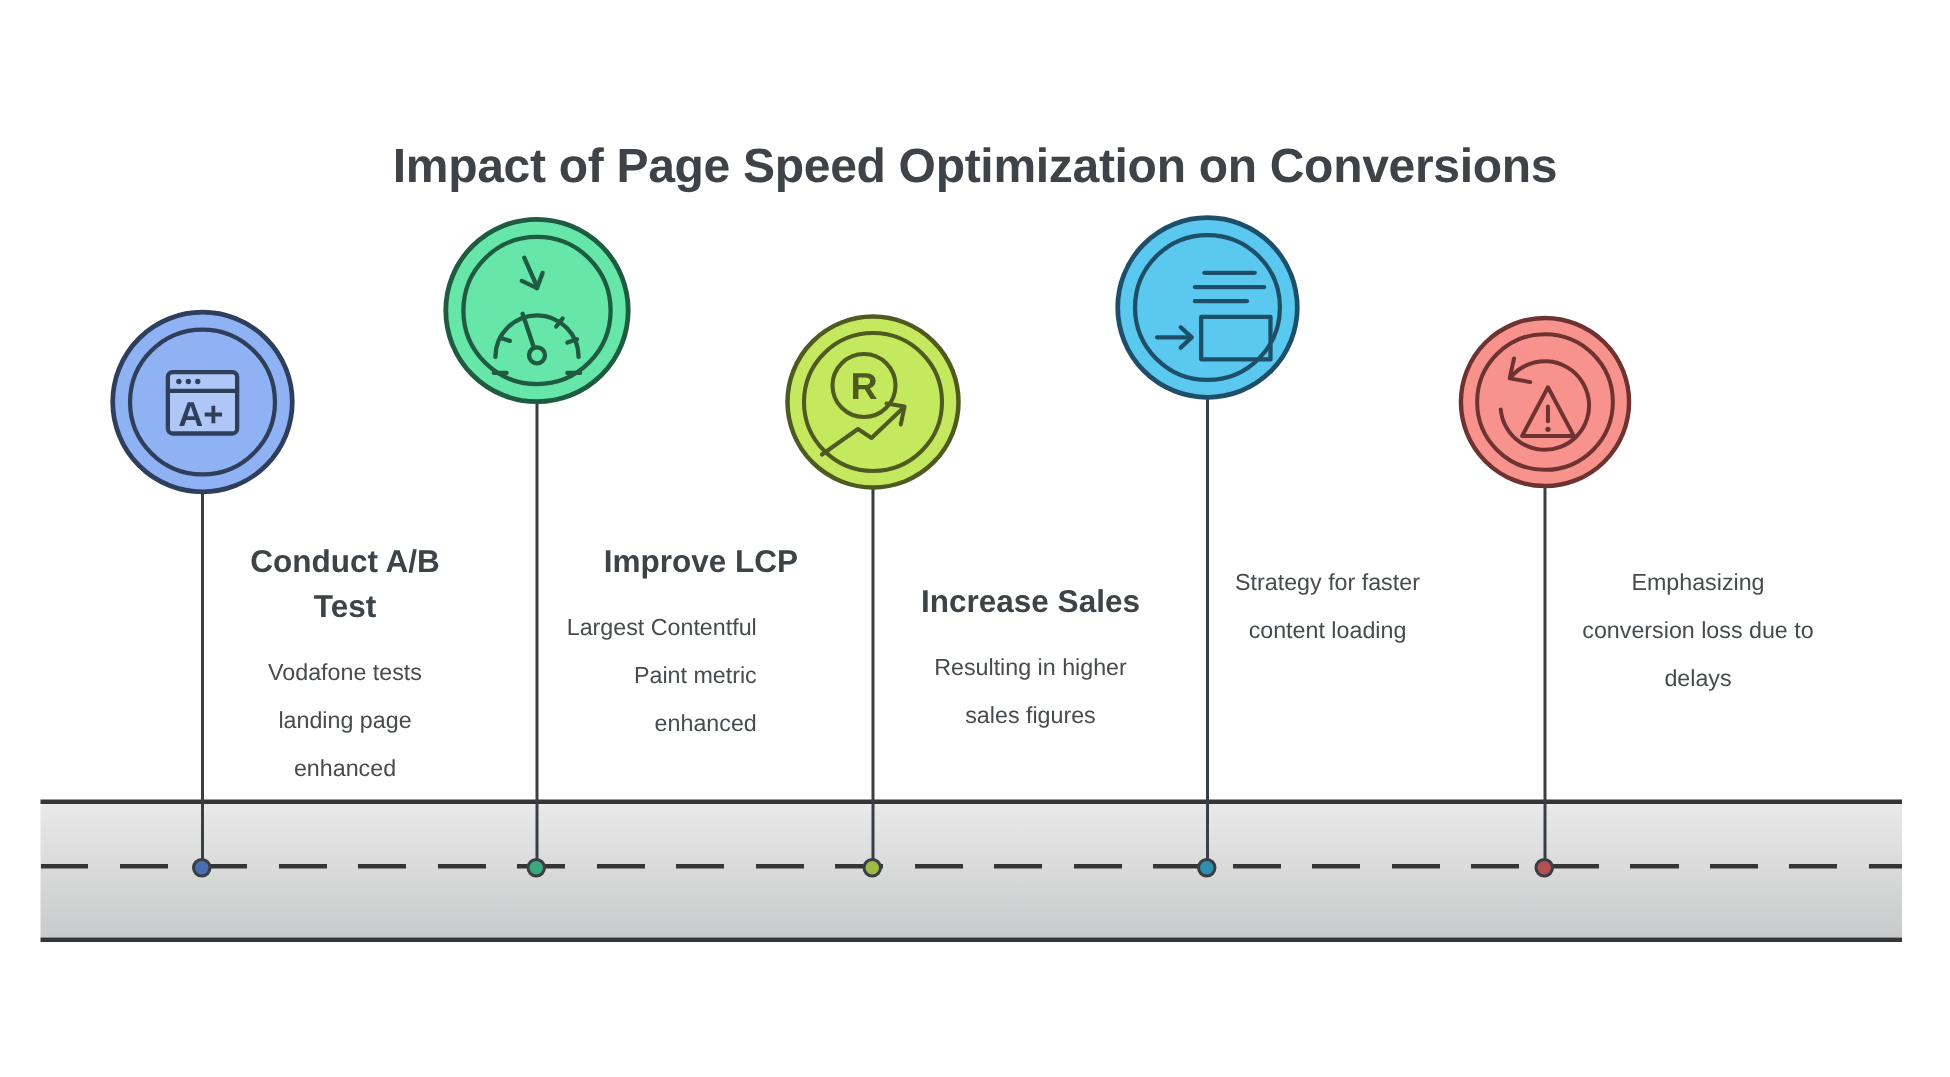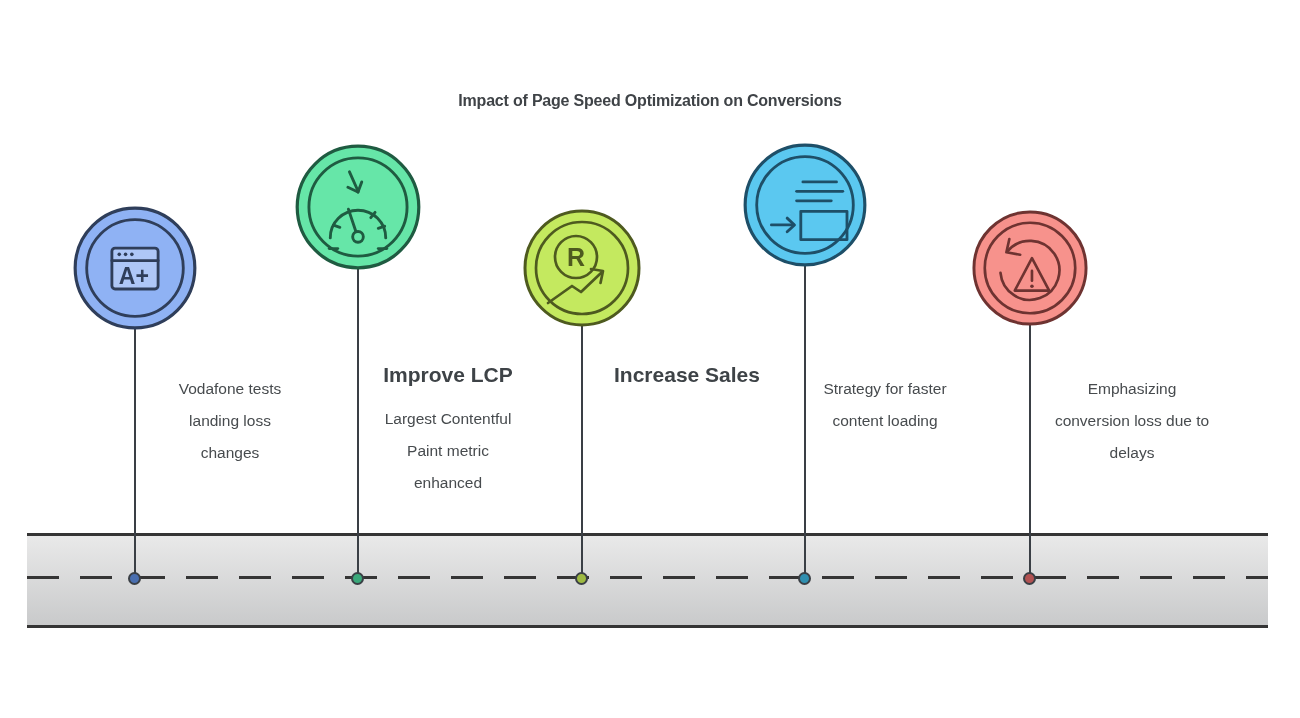--- a/index.html
+++ b/index.html
@@ -1,20 +1,20 @@
 <!DOCTYPE html>
 <html style="--ink: #3A3F45; --title-text: #3F4347; --heading-text: #3E4347; --body-text: #474B4E; --road-line: #353535; --road-top-fill: #E9E9E9; --road-bottom-fill: #C9CACB;"><head>
 <meta charset="utf-8">
 <style>
   html,body { margin:0; padding:0; }
   body { font-family: "Liberation Sans", sans-serif; background:#ffffff; }
   #canvas { position:relative; width:1300px; height:718px; background:#ffffff; overflow:hidden; }
 
   .title { position:absolute; top:92px; left:0; width:1300px; text-align:center;
-           font-size:16px; font-weight:bold; color:var(--title-text); letter-spacing:-0.2px; }
+           font-size:32px; font-weight:bold; color:var(--title-text); letter-spacing:-0.2px; }
 
   
   .road { position:absolute; left:27px; top:533px; width:1241px; height:89px;
           border-top:3px solid var(--road-line); border-bottom:3px solid var(--road-line);
           background:linear-gradient(180deg, var(--road-top-fill) 0%, var(--road-bottom-fill) 100%); }
   .road-dash { position:absolute; left:0px; top:40px; width:1241px; height:3px;
           background:repeating-linear-gradient(90deg, var(--road-line) 0 32px, transparent 32px 53px); }
 
   
   .msvg { position:absolute; }
@@ -29,21 +29,21 @@
   .s1 { left:357px;  top:267px; height:311px; }
   .s2 { left:581px;  top:324px; height:254px; }
   .s3 { left:804px;  top:264px; height:314px; }
   .s4 { left:1029px; top:323px; height:255px; }
 
   .mdot { position:absolute; top:572px; width:9px; height:9px; border-radius:50%;
           border:2px solid var(--ink); background:var(--dot); }
   .d0 { left:128px; } .d1 { left:351px; } .d2 { left:575px; } .d3 { left:798px; } .d4 { left:1023px; }
 
   .mtext { position:absolute; top:360px; width:200px; text-align:center; }
-  .t0 { left:130px; } .t1 { left:348px; } .t2 { left:587px; } .t3 { left:785px; } .t4 { left:1032px; }
+  .t0 { left:130px; } .t1 { left:332px;text-align:right; } .t2 { left:587px;margin-top:27px; } .t3 { left:785px; } .t4 { left:1032px; }
 
   .mh { font-size:21px; line-height:30px; font-weight:bold; color:var(--heading-text); margin:0 auto; }
   .md { font-size:15.5px; line-height:32px; color:var(--body-text); margin:13px auto 0 auto; }
   .t0 .mh { max-width:145px; } .t0 .md { max-width:125px; }
   .t1 .mh { max-width:200px; } .t1 .md { max-width:145px; }
   .t2 .mh { max-width:200px; } .t2 .md { max-width:150px; }
   .t3 .mh { max-width:120px; } .t3 .md { max-width:155px; }
   .t4 .mh { max-width:160px; } .t4 .md { max-width:155px; }
 
   
@@ -73,21 +73,22 @@
       <circle class="outer" cx="60" cy="60" r="57"></circle>
       <circle class="ring" cx="60" cy="60" r="46"></circle>
       <rect class="win" x="38" y="41" width="44" height="39" rx="3"></rect>
       <line x1="38" y1="53" x2="82" y2="53"></line>
       <circle class="dotf" cx="45" cy="47" r="1.7"></circle>
       <circle class="dotf" cx="51" cy="47" r="1.7"></circle>
       <circle class="dotf" cx="57" cy="47" r="1.7"></circle>
       <text class="glyph" x="59" y="75" font-size="22">A+</text>
     </svg>
     <div class="mtext t0">
-      <div class="md">Vodafone tests landing loss changes</div>
+      <div class="mh">Conduct A/B Test</div>
+      <div class="md">Vodafone tests landing page enhanced</div>
     </div>
   </div>
 
   <div style="--fill: #66E6A8; --stroke: #1F5B41; --dot: #3AA87A;">
     <div class="stem s1"></div>
     <div class="mdot d1"></div>
     <svg class="msvg c1" viewBox="0 0 120 120">
       <circle class="outer" cx="60" cy="60" r="57"></circle>
       <circle class="ring" cx="60" cy="60" r="46"></circle>
       <path d="M52 27 L60 45"></path>
@@ -114,20 +115,21 @@
     <svg class="msvg c2" viewBox="0 0 120 120">
       <circle class="outer" cx="60" cy="60" r="57"></circle>
       <circle class="ring" cx="60" cy="60" r="46"></circle>
       <circle cx="54" cy="49" r="21"></circle>
       <text class="glyph" x="54" y="58" font-size="25">R</text>
       <path d="M26 95 L50 78 L59 84 L79 65"></path>
       <path d="M69 61 L81 63 L78.5 75"></path>
     </svg>
     <div class="mtext t2">
       <div class="mh">Increase Sales</div>
+      <div class="md">Resulting in higher sales figures</div>
     </div>
   </div>
 
   <div style="--fill: #5BC8F0; --stroke: #1E4F68; --dot: #2F8FB0;">
     <div class="stem s3"></div>
     <div class="mdot d3"></div>
     <svg class="msvg c3" viewBox="0 0 120 120">
       <circle class="outer" cx="60" cy="60" r="57"></circle>
       <circle class="ring" cx="60" cy="60" r="46"></circle>
       <line x1="58" y1="38" x2="90" y2="38"></line>

